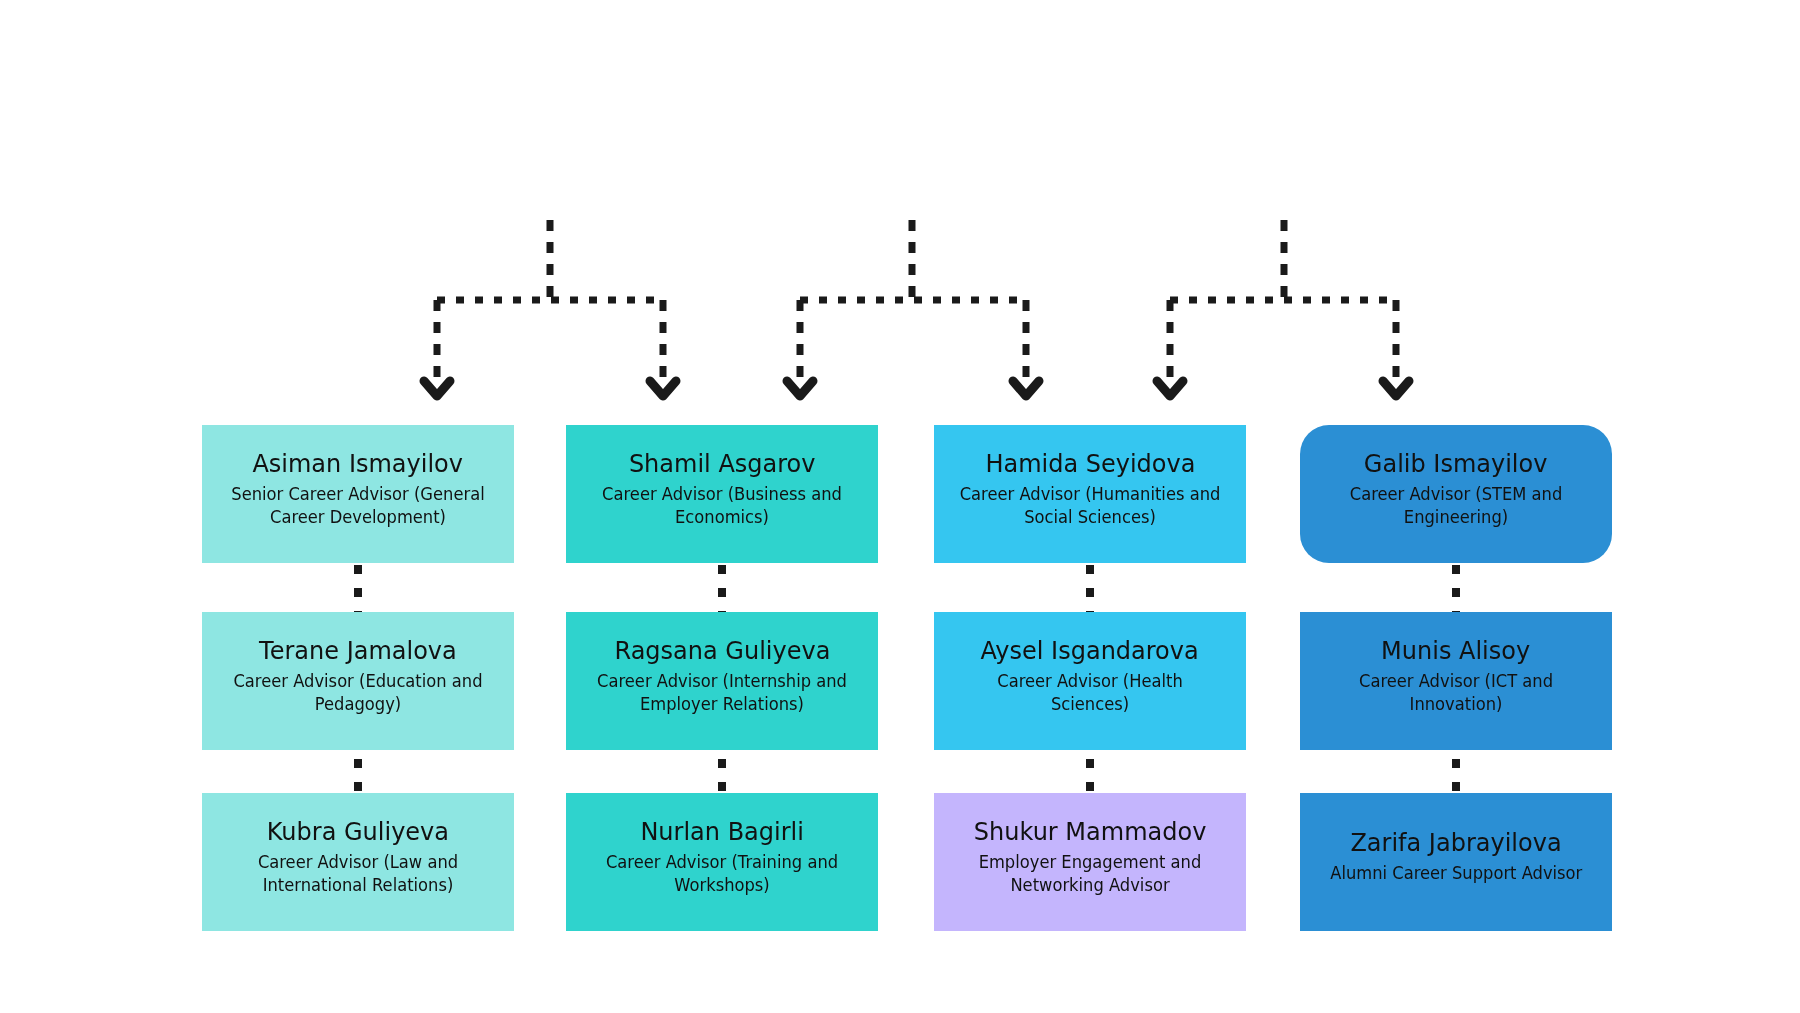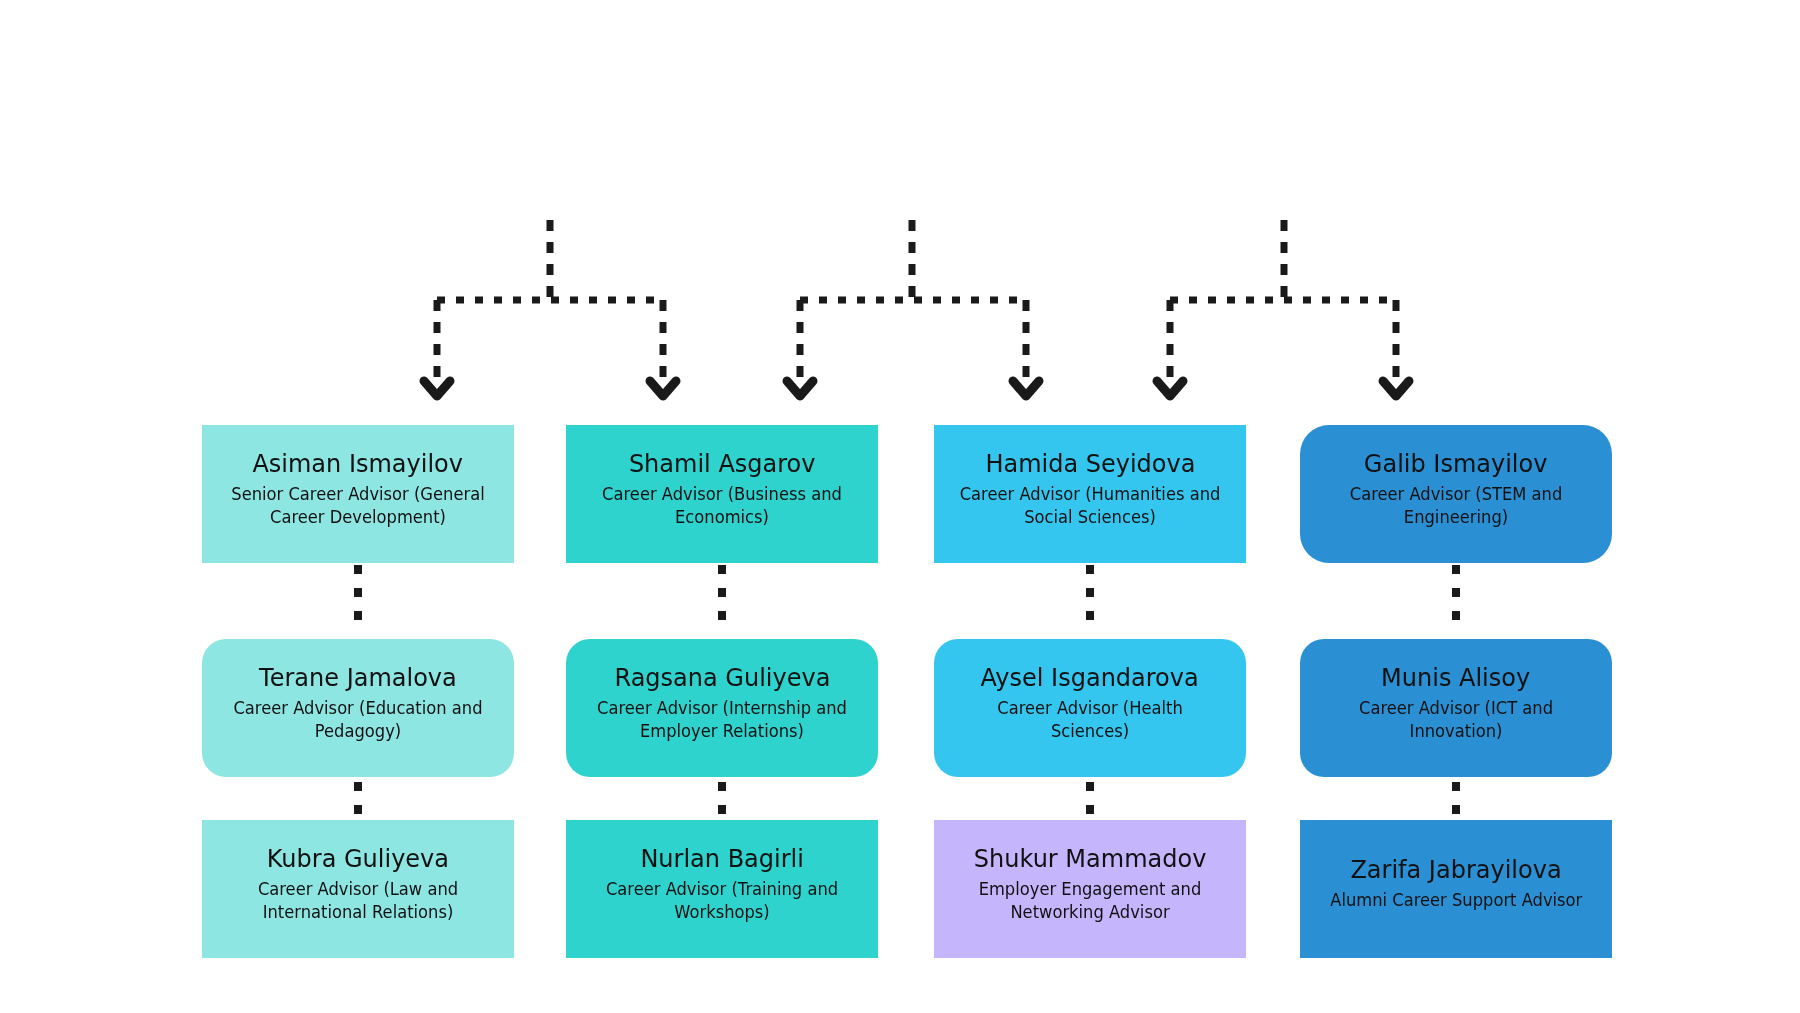--- a/index.html
+++ b/index.html
@@ -92,22 +92,22 @@
     height: 138px;
     box-sizing: border-box;
     padding: 0 16px 10px 16px;
     display: flex;
     flex-direction: column;
     align-items: center;
     justify-content: center;
     text-align: center;
   }
   .card.row-0 { top: 0px; }
-  .card.row-1 { top: 214px; border-radius: 24px; }
-  .card.row-2 { top: 395px; }
+  .card.row-1 { top: 187px; }
+  .card.row-2 { top: 368px; }
 
   .card-name {
     font-family: "DejaVu Sans", sans-serif;
     font-weight: 400;
     font-size: 25px;
     color: #111111;
     line-height: 1.12;
     margin-bottom: 5px;
     transform: scaleX(0.96);
   }

